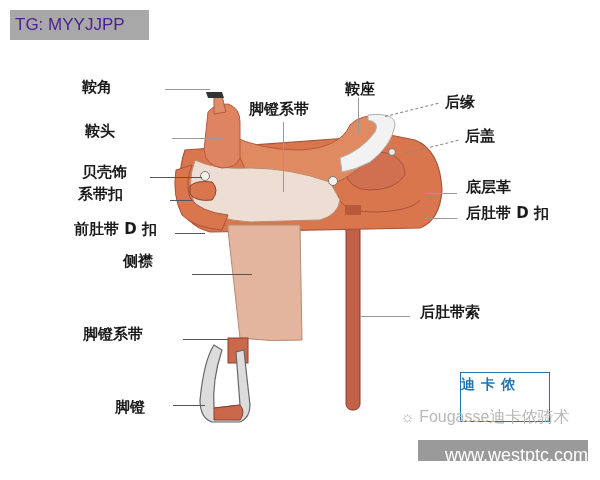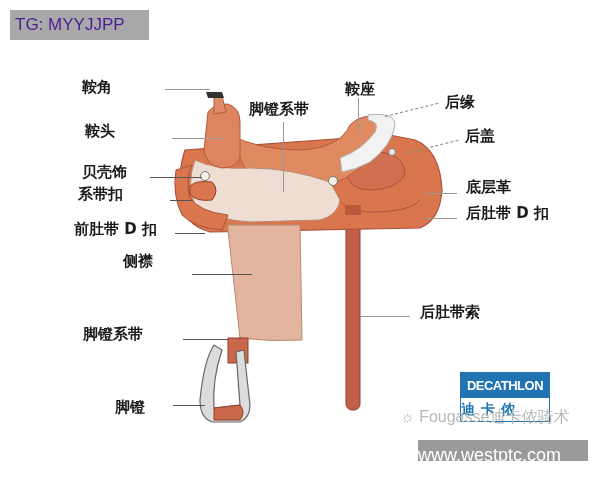--- a/index.html
+++ b/index.html
@@ -9,21 +9,21 @@
       font-family: "DejaVu Sans", sans-serif;
     }
     .tag {
       position: absolute; left: 10px; top: 10px; width: 139px; height: 30px;
       background: #a8a8a8; color: #4c1d95; font-family: "Liberation Sans", sans-serif;
       font-size: 17px; line-height: 30px; padding-left: 5px; box-sizing: border-box;
     }
     .url {
       position: absolute; left: 418px; top: 440px; width: 170px; height: 21px;
       background: #9a9a9a; color: #ffffff; font-family: "Liberation Sans", sans-serif;
-      font-size: 18px; line-height: 30px; text-align: left;
+      font-size: 18px; line-height: 30px; text-align: right;
     }
     .label {
       position: absolute; font-size: 15px; color: #1a1a1a; white-space: nowrap; font-weight: bold;
     }
     .leader { position: absolute; height: 0; border-top: 1.5px solid #555; }
     .leader.light { border-top: 1px solid #999; }
     .leader.dash { border-top: 1px dashed #888; }
     svg.saddle { position: absolute; left: 0; top: 0; }
     .deca {
       position: absolute; left: 460px; top: 372px; width: 88px; height: 48px;
@@ -125,21 +125,20 @@
 <span class="label" style="left:466px;top:178px">底层革</span>
 <div class="leader light" style="left:425px;top:193px;width:32px"></div>
 
 <span class="label" style="left:466px;top:204px">后肚带 D 扣</span>
 <div class="leader light" style="left:425px;top:218px;width:32px"></div>
 
 <span class="label" style="left:420px;top:303px">后肚带索</span>
 <div class="leader light" style="left:360px;top:316px;width:50px"></div>
 
 <div class="deca">
-  <div class="deca-top">DECATHLON</div>
   <div class="deca-bot">迪卡侬</div>
 </div>
 <div class="wechat">
   <span>☼</span>
   <span>Fougasse迪卡侬骑术</span>
 </div>
 
 <div class="url">www.westptc.com</div>
 
 </body></html>

